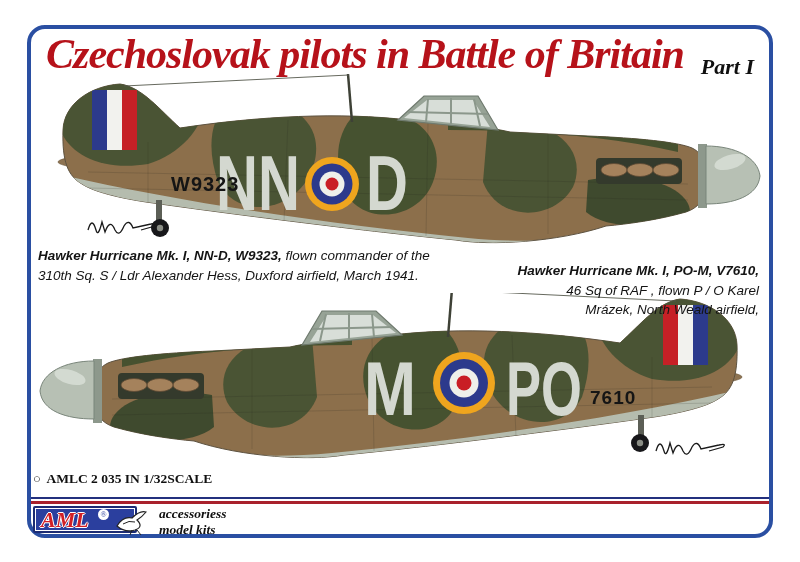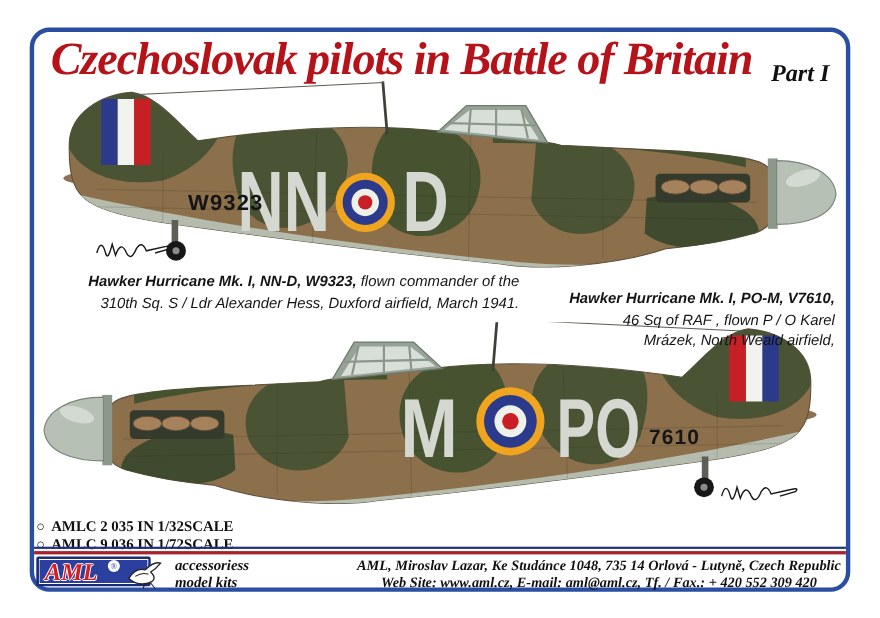--- a/index.html
+++ b/index.html
@@ -11,21 +11,21 @@
          font-family:"Liberation Serif",serif;font-style:italic;font-weight:bold;
          font-size:42px;color:#b6121a;letter-spacing:-1px;white-space:nowrap;}
   .part{position:absolute;right:46px;top:54px;font-family:"Liberation Serif",serif;
         font-style:italic;font-weight:bold;font-size:22px;color:#101010;}
   svg.plane{position:absolute;left:28px;width:744px;z-index:1;}
   #plane-top{top:62px;height:200px;}
   #plane-bottom{top:293px;height:186px;}
   .caption{position:absolute;z-index:5;font-style:italic;font-size:13.5px;
            color:#141414;line-height:1.45;}
   .caption b{font-weight:bold;}
-  #caption-top{left:38px;top:246px;width:434px;text-align:right;}
+  #caption-top{left:38px;top:246px;width:434px;text-align:left;}
   #caption-bottom{left:424px;top:261px;width:335px;text-align:right;}
   .scale-row{position:absolute;left:33px;right:33px;top:471px;display:flex;
              justify-content:space-between;z-index:6;
              font-family:"Liberation Serif",serif;font-weight:bold;font-size:13.5px;color:#101010;flex-direction:column;}
   .scale-item .circ{font-weight:normal;font-size:13px;margin-right:3px;}
   .rule-navy{position:absolute;left:31px;right:31px;top:497px;height:2px;background:#23307e;z-index:6;}
   .rule-red{position:absolute;left:31px;right:31px;top:501px;height:3px;background:#a9212c;z-index:6;}
   .footer{position:absolute;left:33px;right:33px;top:506px;height:30px;display:flex;
           align-items:flex-start;z-index:6;}
   .logo-box{position:relative;width:104px;height:27px;background:#2b3f9e;
@@ -172,39 +172,31 @@
   <text class="code" x="478" y="122" font-size="76" textLength="76" lengthAdjust="spacingAndGlyphs">PO</text>
   <text class="serial" x="562" y="111" font-size="19" letter-spacing="1">7610</text>
   <use href="#sig-path" transform="translate(628,142)"></use>
 </svg>
 
 <div class="scale-row">
   <div class="scale-item">
     <span class="circ">○</span>
     <span>AMLC 2 035 IN 1/32SCALE</span>
   </div>
-  <div class="scale-item">
-    <span class="circ">○</span>
-    <span>AMLC 9 036 IN 1/72SCALE</span>
-  </div>
 </div>
 
 <div class="rule-navy"></div>
 <div class="rule-red"></div>
 
 <div class="footer">
   <div class="logo-box">
     <span class="logo-text">AML</span>
     <span class="reg-circle">®</span>
     <svg class="dove" width="34" height="28" viewBox="0 0 34 28">
       <path d="M2 18 Q8 8 17 10 Q25 2 31 4 Q27 9 22 12 Q29 19 20 22 Q10 25 2 18 Z" fill="#ffffff" stroke="#222" stroke-width="1.2"></path>
       <path d="M8 16 Q14 12 20 14 M22 22 L26 27 M17 22 L15 27" fill="none" stroke="#222" stroke-width="1"></path>
     </svg>
   </div>
   <div class="tagline">
     <div>accessoriess</div>
     <div>model kits</div>
   </div>
-  <div class="address">
-    <div>AML, Miroslav Lazar, Ke Studánce 1048, 735 14 Orlová - Lutyně, Czech Republic</div>
-    <div>Web Site: www.aml.cz, E-mail:  aml@aml.cz, Tf. / Fax.: + 420 552 309 420</div>
-  </div>
 </div>
 
 </body></html>

